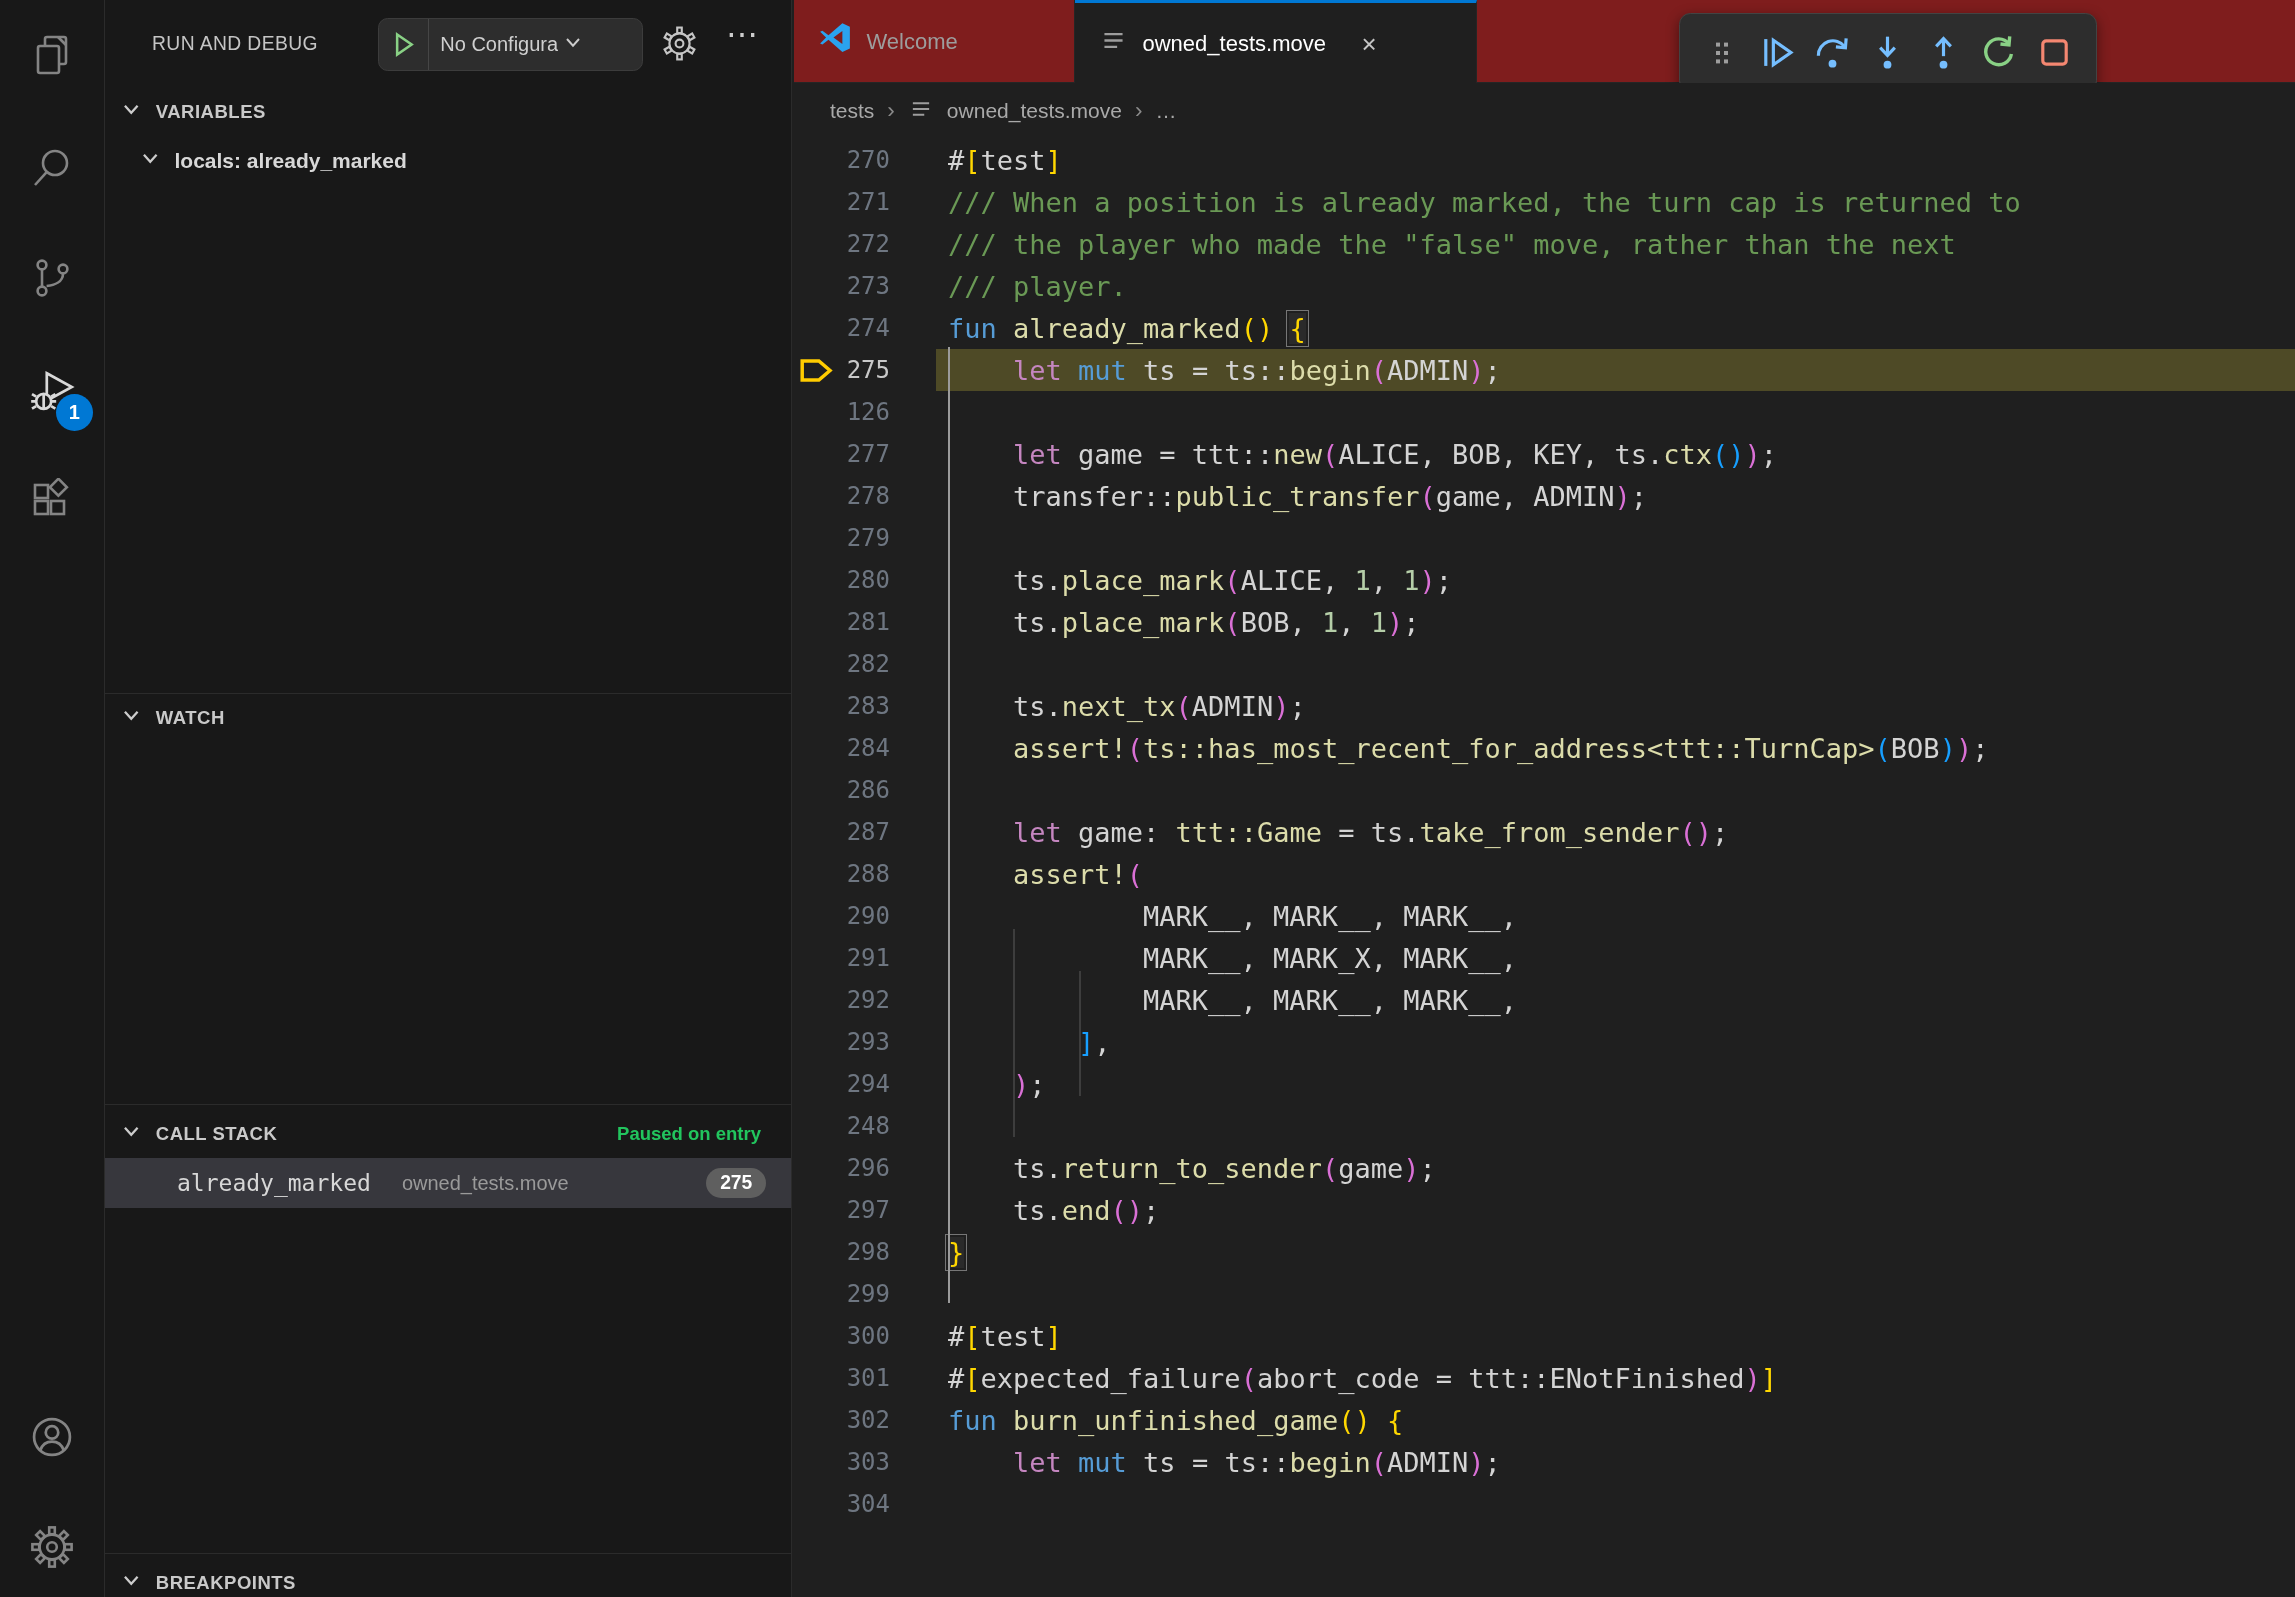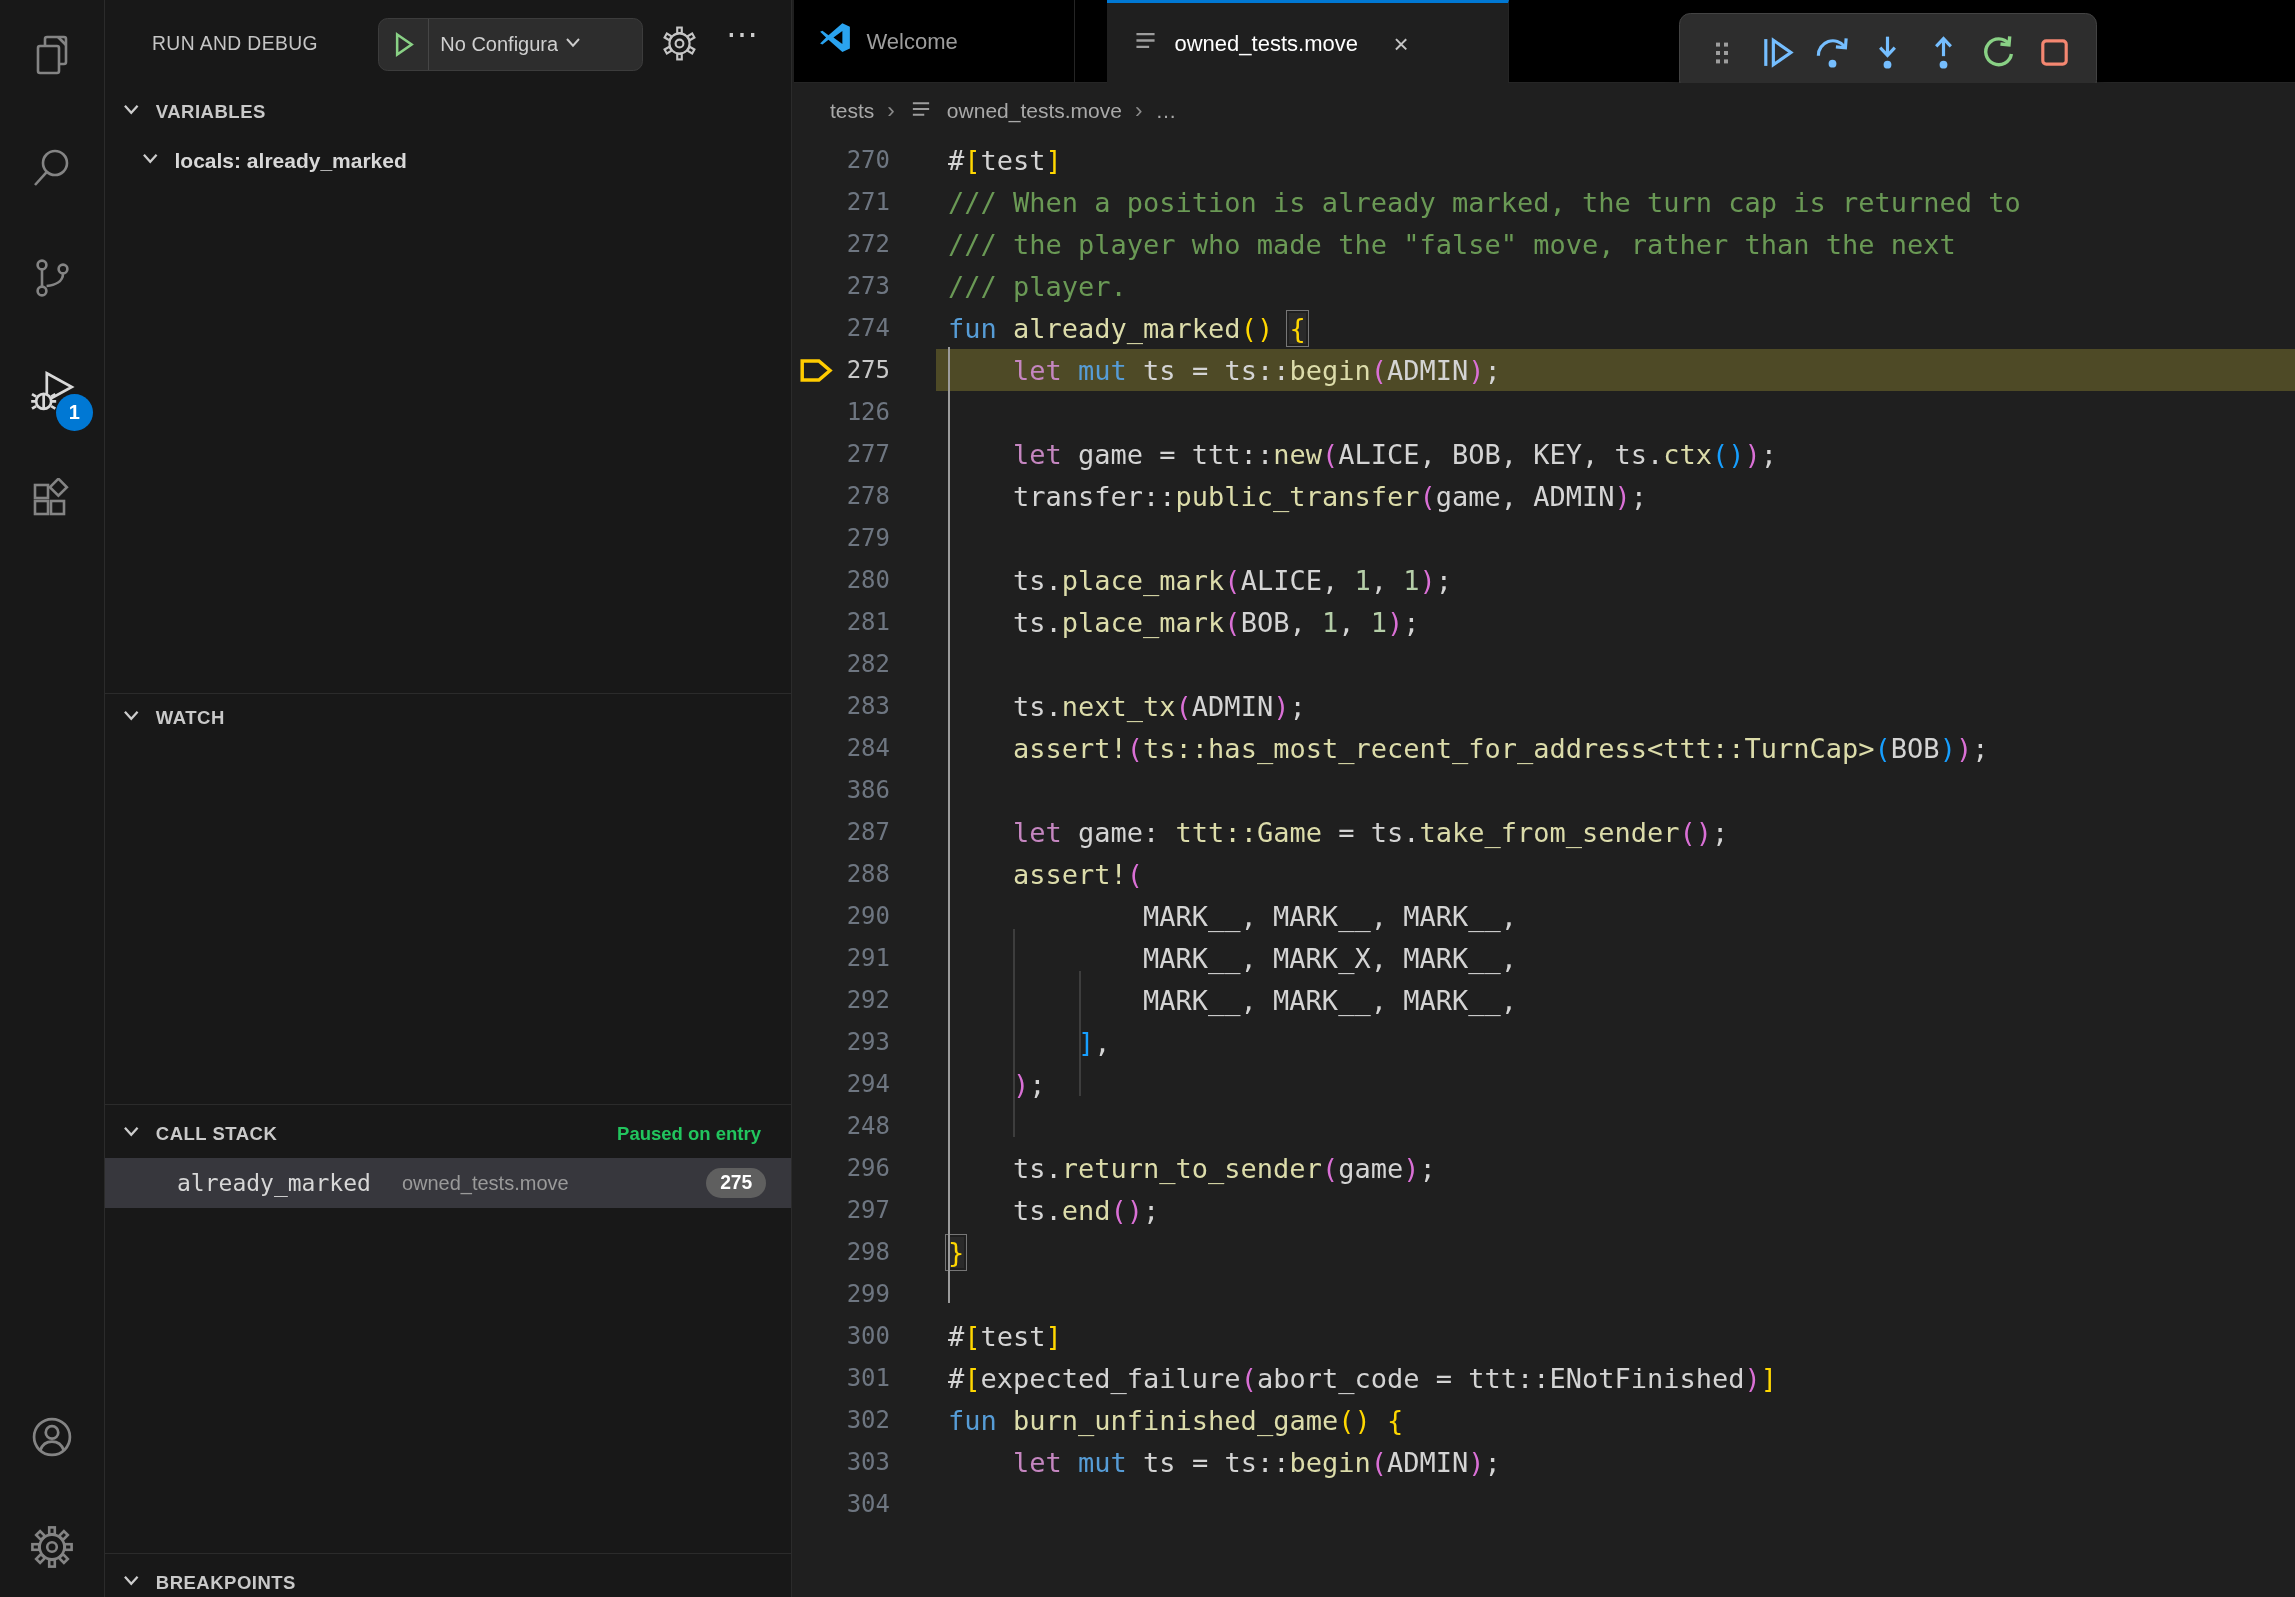--- a/index.html
+++ b/index.html
@@ -46,22 +46,22 @@
              display:flex;align-items:center;}
   .frame-fn{margin-left:72px;font-family:"DejaVu Sans Mono",monospace;font-size:23px;color:#d7d7d7;}
   .frame-file{margin-left:31px;font-size:20px;color:#9a9a9a;}
   .frame-badge{margin-left:auto;margin-right:25px;background:#5f5f5f;color:#fff;
                border-radius:17.7px;padding:4px 13.7px;font-size:19.3px;font-weight:700;}
 
   .chev svg{stroke:#cccccc;fill:none;stroke-width:1.6;}
 
   
   .editor{position:absolute;left:794px;top:0;width:1502px;height:100%;background:#1f1f1f;}
-  .tabbar{position:absolute;left:0;top:0;width:100%;height:83px;background:#000000;
-          border-bottom:1.6px solid #252525;display:flex;gap:32px;}
+  .tabbar{position:absolute;left:0;top:0;width:100%;height:83px;background:#7f1d1d;
+          border-bottom:1.6px solid #252525;display:flex;}
   .tab{height:83px;display:flex;align-items:center;padding:0 24px;gap:14.5px;
        border-right:1.6px solid #252525;color:#9d9d9d;font-size:22px;white-space:nowrap;}
   .tab.active{background:#1f1f1f;color:#ffffff;border-top:3.2px solid #0078d4;
               height:84px;margin-bottom:-1.6px;}
   .tab-close{margin-left:21px;font-size:26px;color:#c5c5c5;line-height:1;}
   .breadcrumbs{position:absolute;left:0;top:83px;width:100%;height:56px;background:#1f1f1f;
                display:flex;align-items:center;gap:13px;padding-left:36px;
                color:#a9a9a9;font-size:21px;}
   .crumb-sep{color:#8a8a8a;font-size:22.5px;}
 
@@ -424,21 +424,21 @@
             <div class="lnum">283</div>
             <div class="ltext"><span class="t-txt">    ts.</span><span class="t-fn">next_tx</span><span class="t-b2">(</span><span class="t-txt">ADMIN</span><span class="t-b2">)</span><span class="t-txt">;</span></div>
           </div>
           <div class="code-line">
             <div class="glyph"></div>
             <div class="lnum">284</div>
             <div class="ltext"><span class="t-txt">    </span><span class="t-fn">assert!</span><span class="t-b2">(</span><span class="t-fn">ts::has_most_recent_for_address&lt;ttt::TurnCap&gt;</span><span class="t-b3">(</span><span class="t-txt">BOB</span><span class="t-b3">)</span><span class="t-b2">)</span><span class="t-txt">;</span></div>
           </div>
           <div class="code-line">
             <div class="glyph"></div>
-            <div class="lnum">386</div>
+            <div class="lnum">286</div>
             <div class="ltext"></div>
           </div>
           <div class="code-line">
             <div class="glyph"></div>
             <div class="lnum">287</div>
             <div class="ltext"><span class="t-txt">    </span><span class="t-ctl">let</span><span class="t-txt"> game: </span><span class="t-fn">ttt::Game</span><span class="t-txt"> = ts.</span><span class="t-fn">take_from_sender</span><span class="t-b2">()</span><span class="t-txt">;</span></div>
           </div>
           <div class="code-line">
             <div class="glyph"></div>
             <div class="lnum">288</div>

